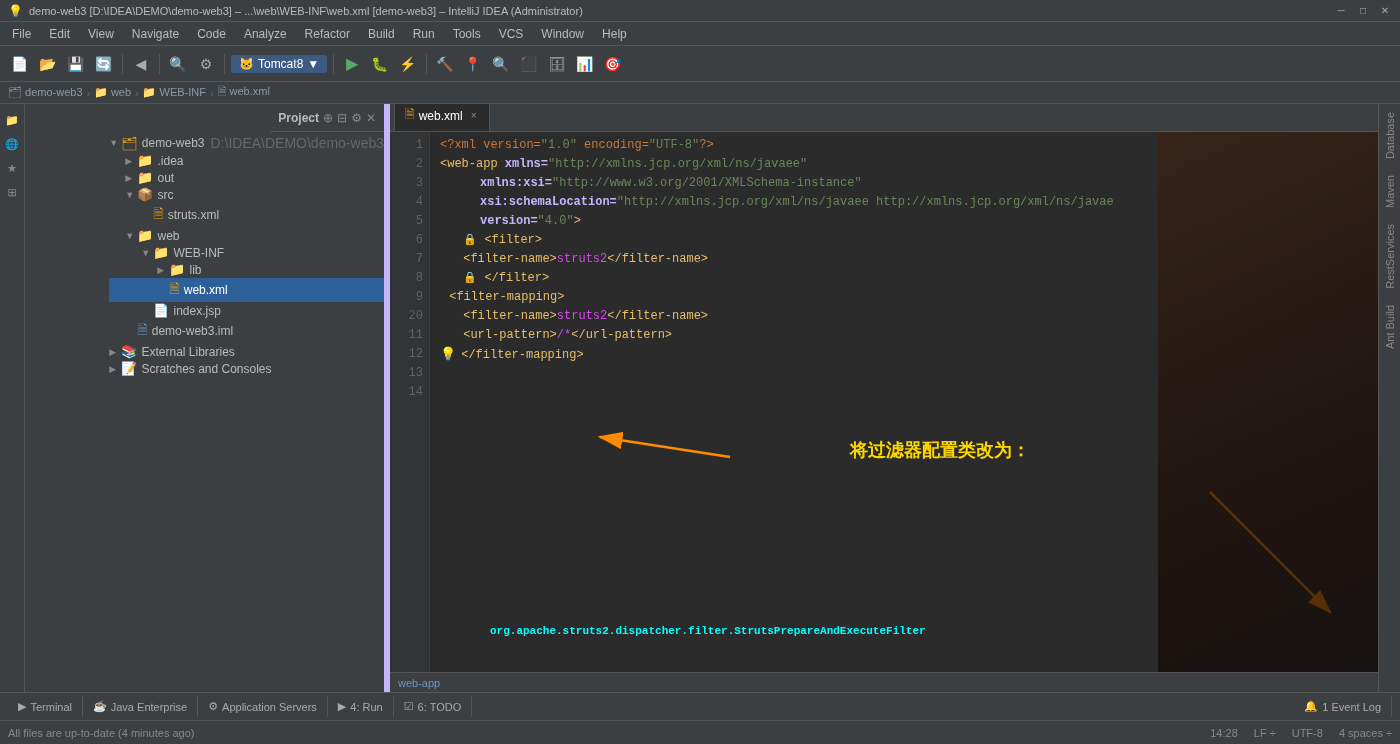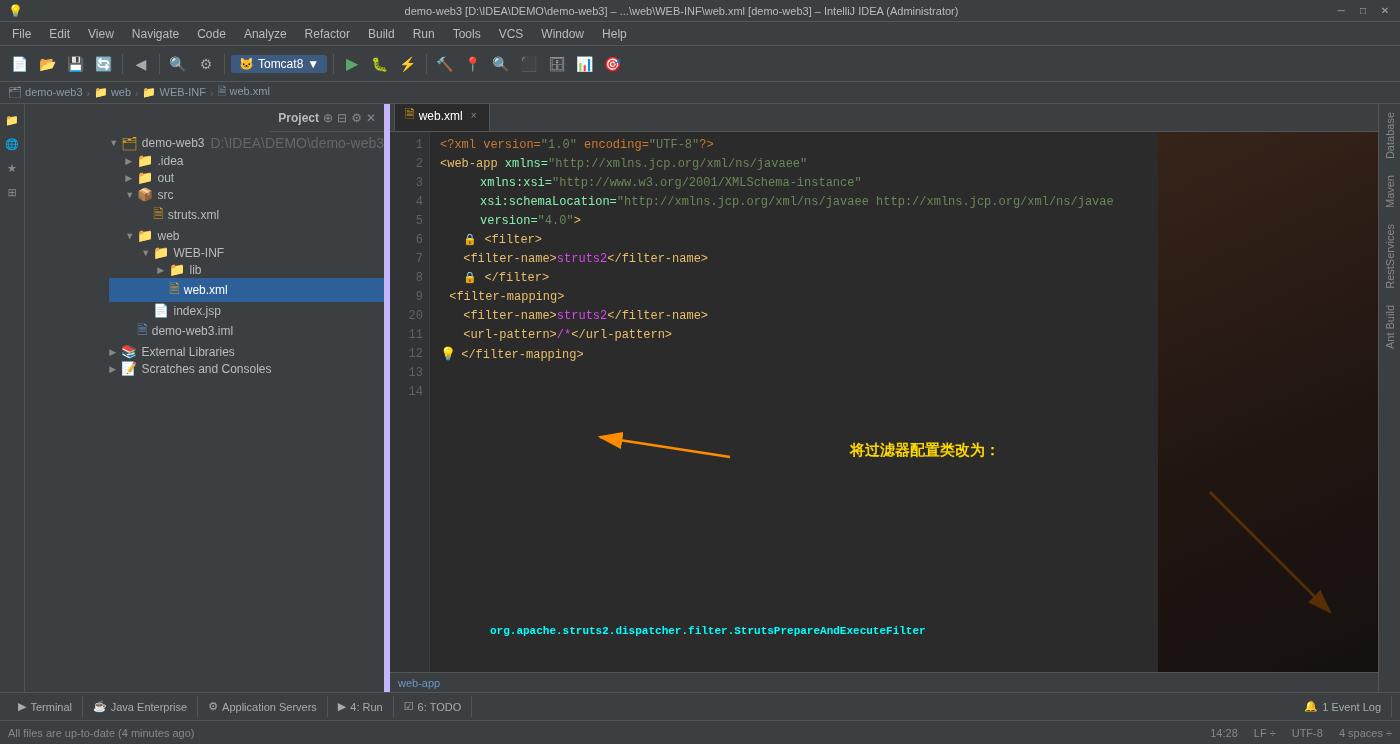--- a/index.html
+++ b/index.html
@@ -10,21 +10,21 @@
       height: 22px;
       background: #3c3f41;
       display: flex;
       align-items: center;
       padding: 0 8px;
       font-size: 11px;
       color: #bbbbbb;
       border-bottom: 1px solid #555;
     }
     #title-bar .title-icon { margin-right: 6px; font-size: 12px; }
-    #title-bar .title-text { flex: 1; text-align: center; }
+    #title-bar .title-text { flex: 1; }
     #title-bar .window-controls { display: flex; gap: 8px; }
     #title-bar .win-btn { width: 14px; height: 14px; display: flex; align-items: center; justify-content: center; font-size: 10px; color: #aaa; cursor: pointer; }
 
     
     #menu-bar {
       height: 24px;
       background: #3c3f41;
       display: flex;
       align-items: center;
       padding: 0 4px;
@@ -220,36 +220,36 @@
       line-height: 19px;
       overflow: auto;
       position: relative;
     }
     .code-line {
       white-space: nowrap;
       min-height: 19px;
       position: relative;
     }
     .tag { color: #e8bf6a; }
-    .attr-name { color: #86efac; }
+    .attr-name { color: #c4b5fd; font-weight: bold; }
     .attr-val { color: #6a8759; }
     .xml-decl { color: #cc7832; }
     .text-content { color: #d946ef; margin-top: 8px; }
 
     
     #annotation-layer {
       position: absolute;
       top: 0; left: 0; right: 0; bottom: 0;
       pointer-events: none;
       overflow: hidden;
     }
     .callout-text {
       position: absolute;
       color: #ffd700;
-      font-size: 15px;
+      font-size: 18px;
       font-weight: bold;
       white-space: nowrap;
       text-align: center;
     }
     .callout-text-cyan {
       position: absolute;
       color: #00ffff;
       font-size: 18px;
       font-weight: bold;
       font-family: 'Consolas', 'Courier New', monospace;

